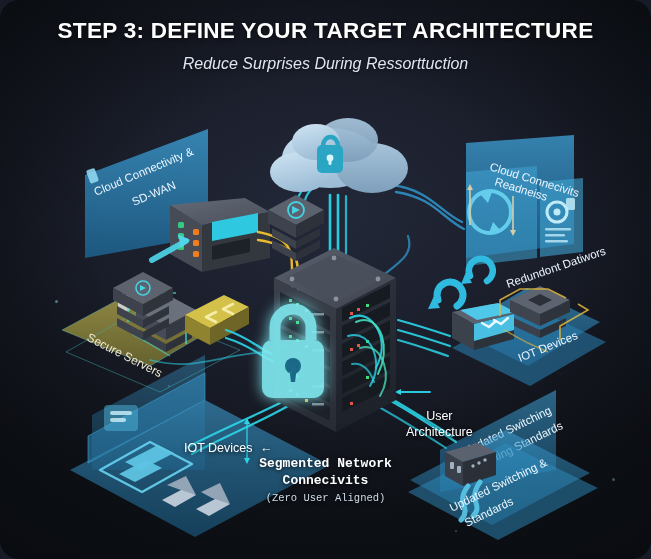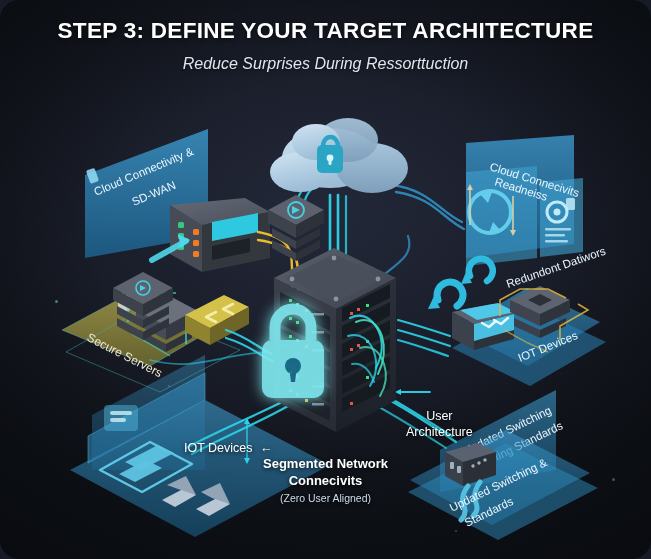--- a/index.html
+++ b/index.html
@@ -48,21 +48,21 @@
 
   
   .callout{
     position:absolute;z-index:35;
     color:#ffffff;font-size:12.5px;line-height:1.25;
     text-shadow:0 1px 4px rgba(4,7,12,.9);
     white-space:nowrap;
   }
   .callout.center{text-align:center;margin-top:26px;}
   .center-cap{
-    position:absolute;z-index:36;left:0;width:651px;text-align:center;
+    position:absolute;z-index:36;left:0;width:651px;text-align:center;font-family:Liberation Mono, monospace;
   }
   .center-cap .c1{font-size:13px;font-weight:bold;color:#ffffff;line-height:1.3;
      text-shadow:0 1px 4px rgba(4,7,12,.95);}
   .center-cap .c2{font-size:10.5px;color:#cfdbe7;padding-top:2px;
      text-shadow:0 1px 4px rgba(4,7,12,.95);}
 
   svg.layer{position:absolute;left:0;top:0;width:651px;height:559px;overflow:visible;}
 </style>
 </head>
 <body>

